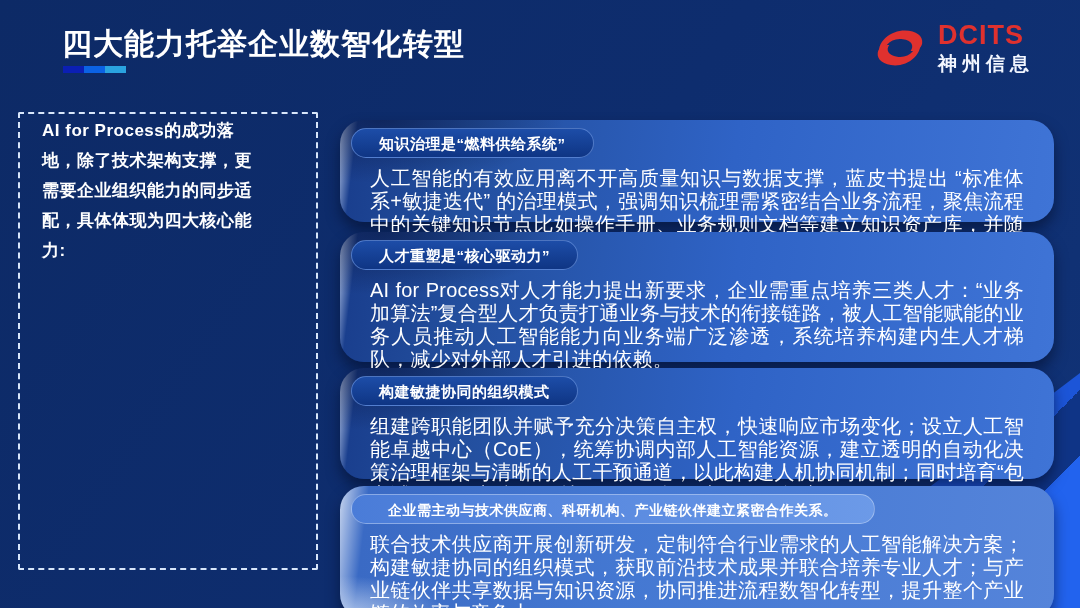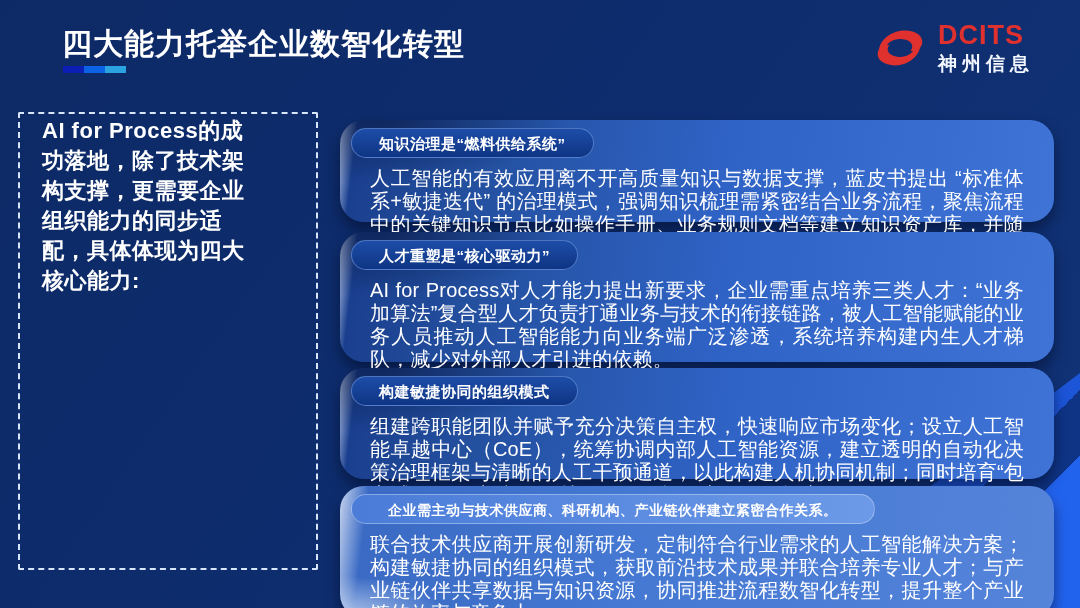--- a/index.html
+++ b/index.html
@@ -35,21 +35,21 @@
   .logo-text{display:flex;flex-direction:column;line-height:1;}
   .logo-brand{font-size:27px;font-weight:700;letter-spacing:1px;}
   .logo-company{font-size:19px;font-weight:700;letter-spacing:5px;margin-top:5px;color:#f2f6ff;}
   
   .intro-panel{
     position:absolute;left:18px;top:112px;width:300px;height:458px;
     border:2px dashed #d8e6fa;border-radius:2px;box-sizing:border-box;
   }
   .intro-text{
     position:absolute;left:42px;top:116px;width:222px;
-    font-size:22px;line-height:30px;font-weight:600;letter-spacing:0.5px;
+    font-size:17px;line-height:30px;font-weight:600;letter-spacing:0.5px;
   }
   
   .cards{position:absolute;left:340px;top:120px;width:714px;}
   .card{
     position:relative;border-radius:24px;box-sizing:border-box;
     background:
       radial-gradient(ellipse 260px 90px at 6% 0%,rgba(5,16,52,0.55),rgba(0,0,0,0) 70%),
       linear-gradient(97deg,#b9c9e8 0%,#1a3f8e 2.5%,#234f9e 18%,#2f63c6 55%,#3f74d6 100%);
     box-shadow:0 8px 14px rgba(3,12,40,0.55);
   }

